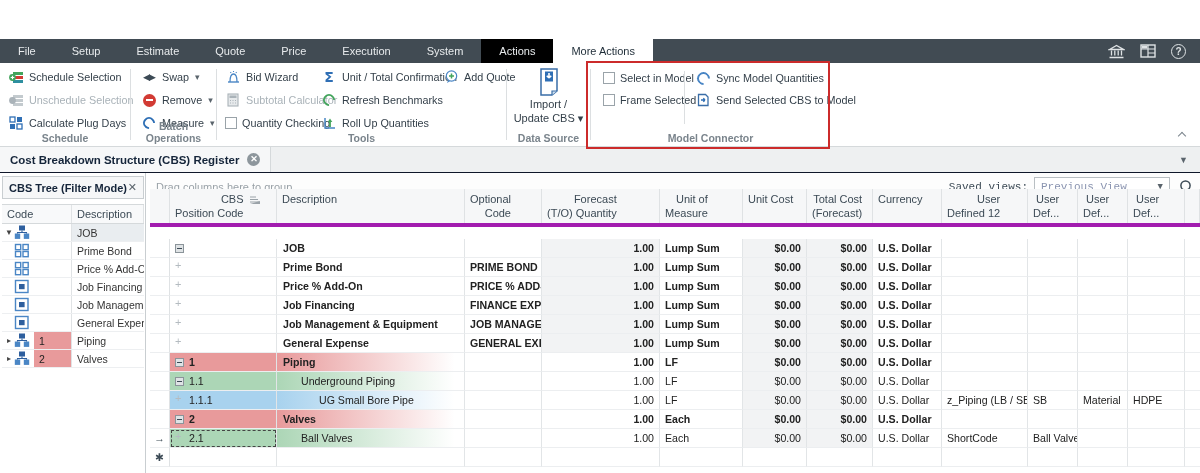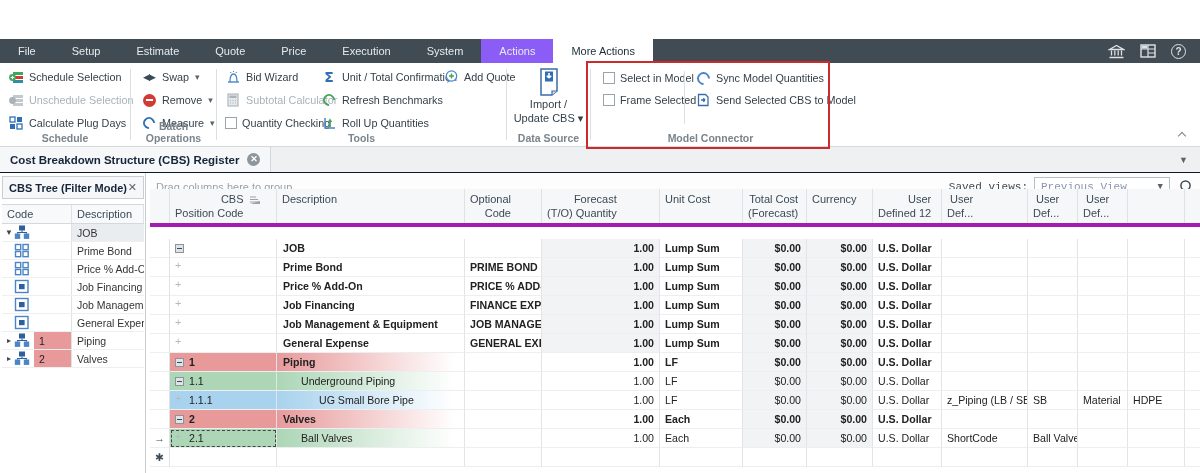--- a/index.html
+++ b/index.html
@@ -3,21 +3,21 @@
 <meta charset="utf-8">
 <style>
   * { margin:0; padding:0; box-sizing:border-box; }
   html,body { width:1200px; height:473px; overflow:hidden; background:#fff;
     font-family:"Liberation Sans", sans-serif; font-size:11px; color:#333f49; }
   .app { position:relative; width:1200px; height:473px;margin-top:39px; }
 
   
   .titlebar { position:absolute; left:0; top:0; width:1200px; height:24px; background:#414b53; display:flex; align-items:stretch; }
   .menu-tab { padding:0 18px; display:flex; align-items:center; color:#e8ebed; font-size:11px; cursor:default; }
-  .menu-tab.dark { background:#8b5cf6;padding-left:18px; }
+  .menu-tab.dark { background:#000000;padding-left:18px; }
   .menu-tab.active { background:#ffffff; color:#1d2b36; }
   .titlebar-icons { margin-left:auto; display:flex; align-items:center; gap:14px; padding-right:14px; }
   .titlebar-icons svg { display:block; }
   .help-circle { width:15px; height:15px; border:1.4px solid #dfe3e5; border-radius:50%; color:#dfe3e5; font-size:10px; font-weight:bold; display:flex; align-items:center; justify-content:center; }
 
   
   .ribbon { position:absolute; left:0; top:24px; width:1200px; height:84px; background:#fff; border-bottom:1px solid #d5d9db; }
   .rgroup { position:absolute; top:0; height:83px; }
   .rgroup .glabel { position:absolute; bottom:2px; left:0; right:0; text-align:center; color:#7a848c; font-weight:bold; font-size:10.5px; }
   .gsep { position:absolute; top:6px; bottom:6px; width:1px; background:#dcdfe1; }
@@ -468,20 +468,22 @@
         <div class="hc"><span>CBS
 Position Code</span><svg width="11" height="9" class="sort-ico">
             <path d="M0 8h10L10 5z" fill="#9aa2a8"></path>
             <path d="M0 1h6M0 3.5h8M0 6h9" stroke="#9aa2a8" stroke-width="1"></path>
           </svg></div>
         <div class="hc"><span>Description</span></div>
         <div class="hc"><span>Optional
 Code</span></div>
         <div class="hc"><span>Forecast
 (T/O) Quantity</span></div>
+        <div class="hc"><span>Unit of
+Measure</span></div>
         <div class="hc"><span>Unit Cost</span></div>
         <div class="hc"><span>Total Cost
 (Forecast)</span></div>
         <div class="hc"><span>Currency</span></div>
         <div class="hc"><span>User
 Defined 12</span></div>
         <div class="hc"><span>User
 Def...
 13</span></div>
         <div class="hc"><span>User

